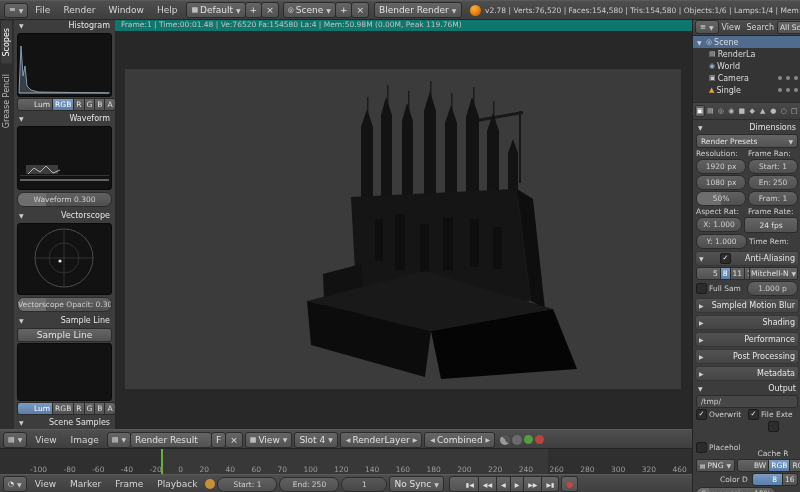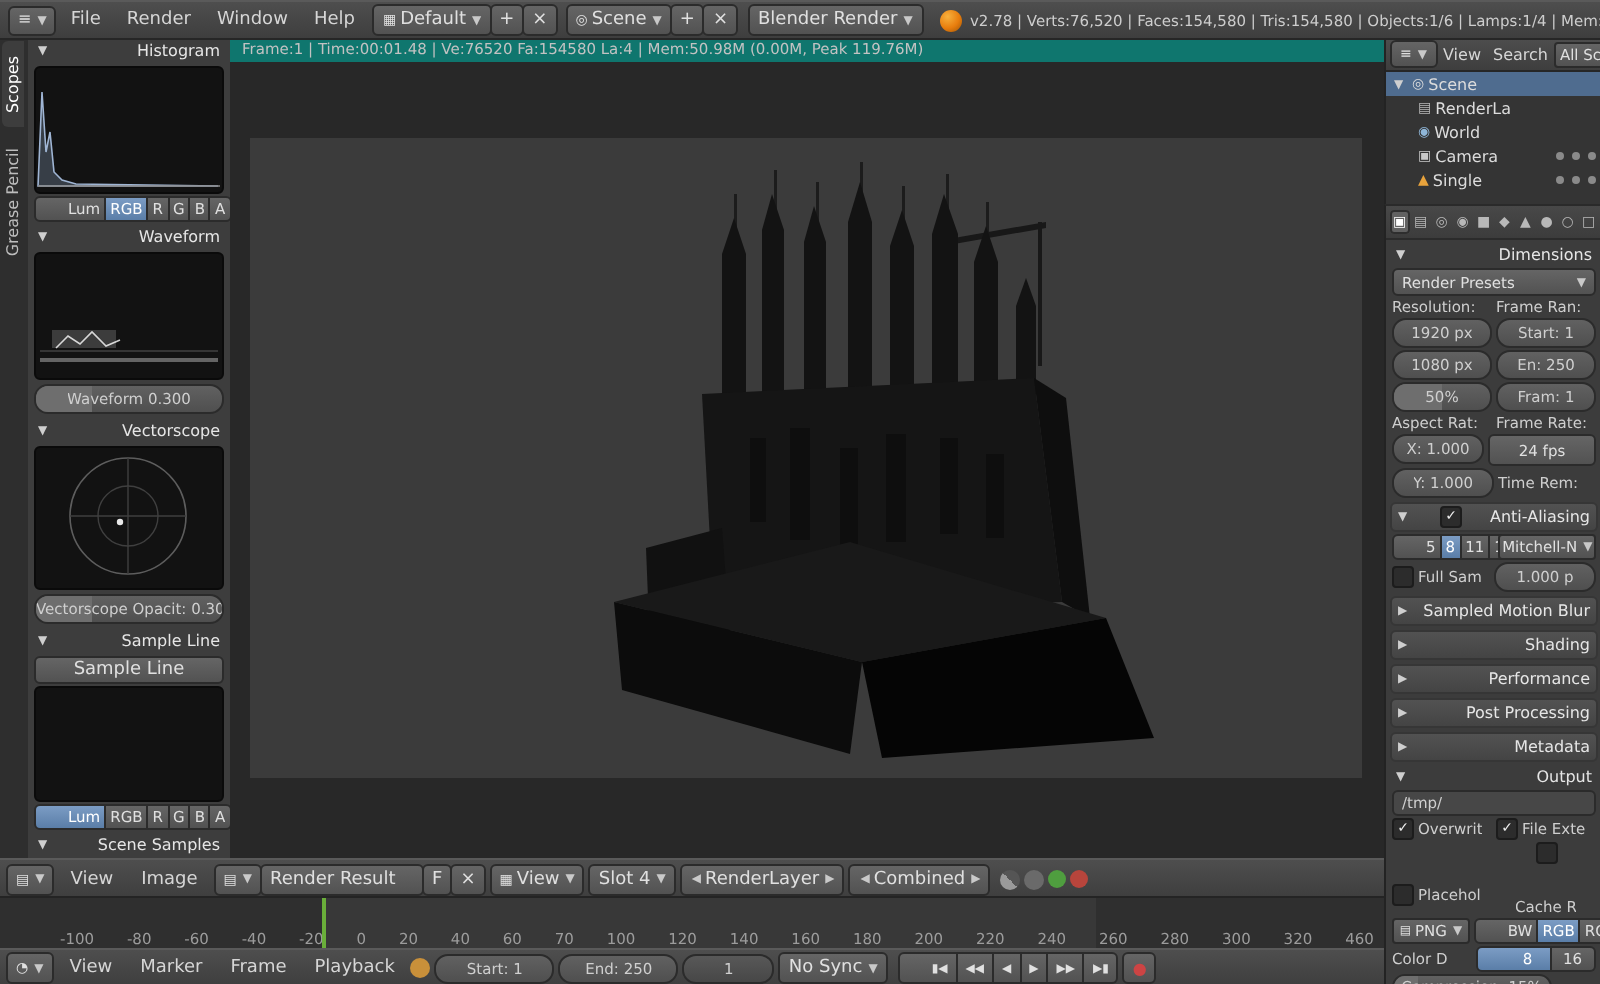--- a/index.html
+++ b/index.html
@@ -536,21 +536,21 @@
         <span>PNG</span>
         <span class="caret">▼</span>
       </span>
     <span class="seg" style="flex:1.3;">
       <span class="btn sm">BW</span>
       <span class="btn sm sel">RGB</span>
       <span class="btn sm">RGBA</span>
     </span>
   </div>
   <div class="two">
-    <span class="lblsm" style="align-self:center;flex:0.8;">Color D</span>
+    <span class="lblsm" style="align-self:center;flex:0.8;margin-left:24px;">Color D</span>
     <span class="seg" style="flex:1.2;">
       <span class="btn sm sel">8</span>
       <span class="btn sm">16</span>
     </span>
   </div>
   <div style="padding:0 3px;margin-top:1px;">
     <span class="field slider" style="width:78%;box-sizing:border-box;">
         <span class="fill" style="width:15%;"></span>
         <span class="lblsm">Compression: 15%</span>
       </span>

